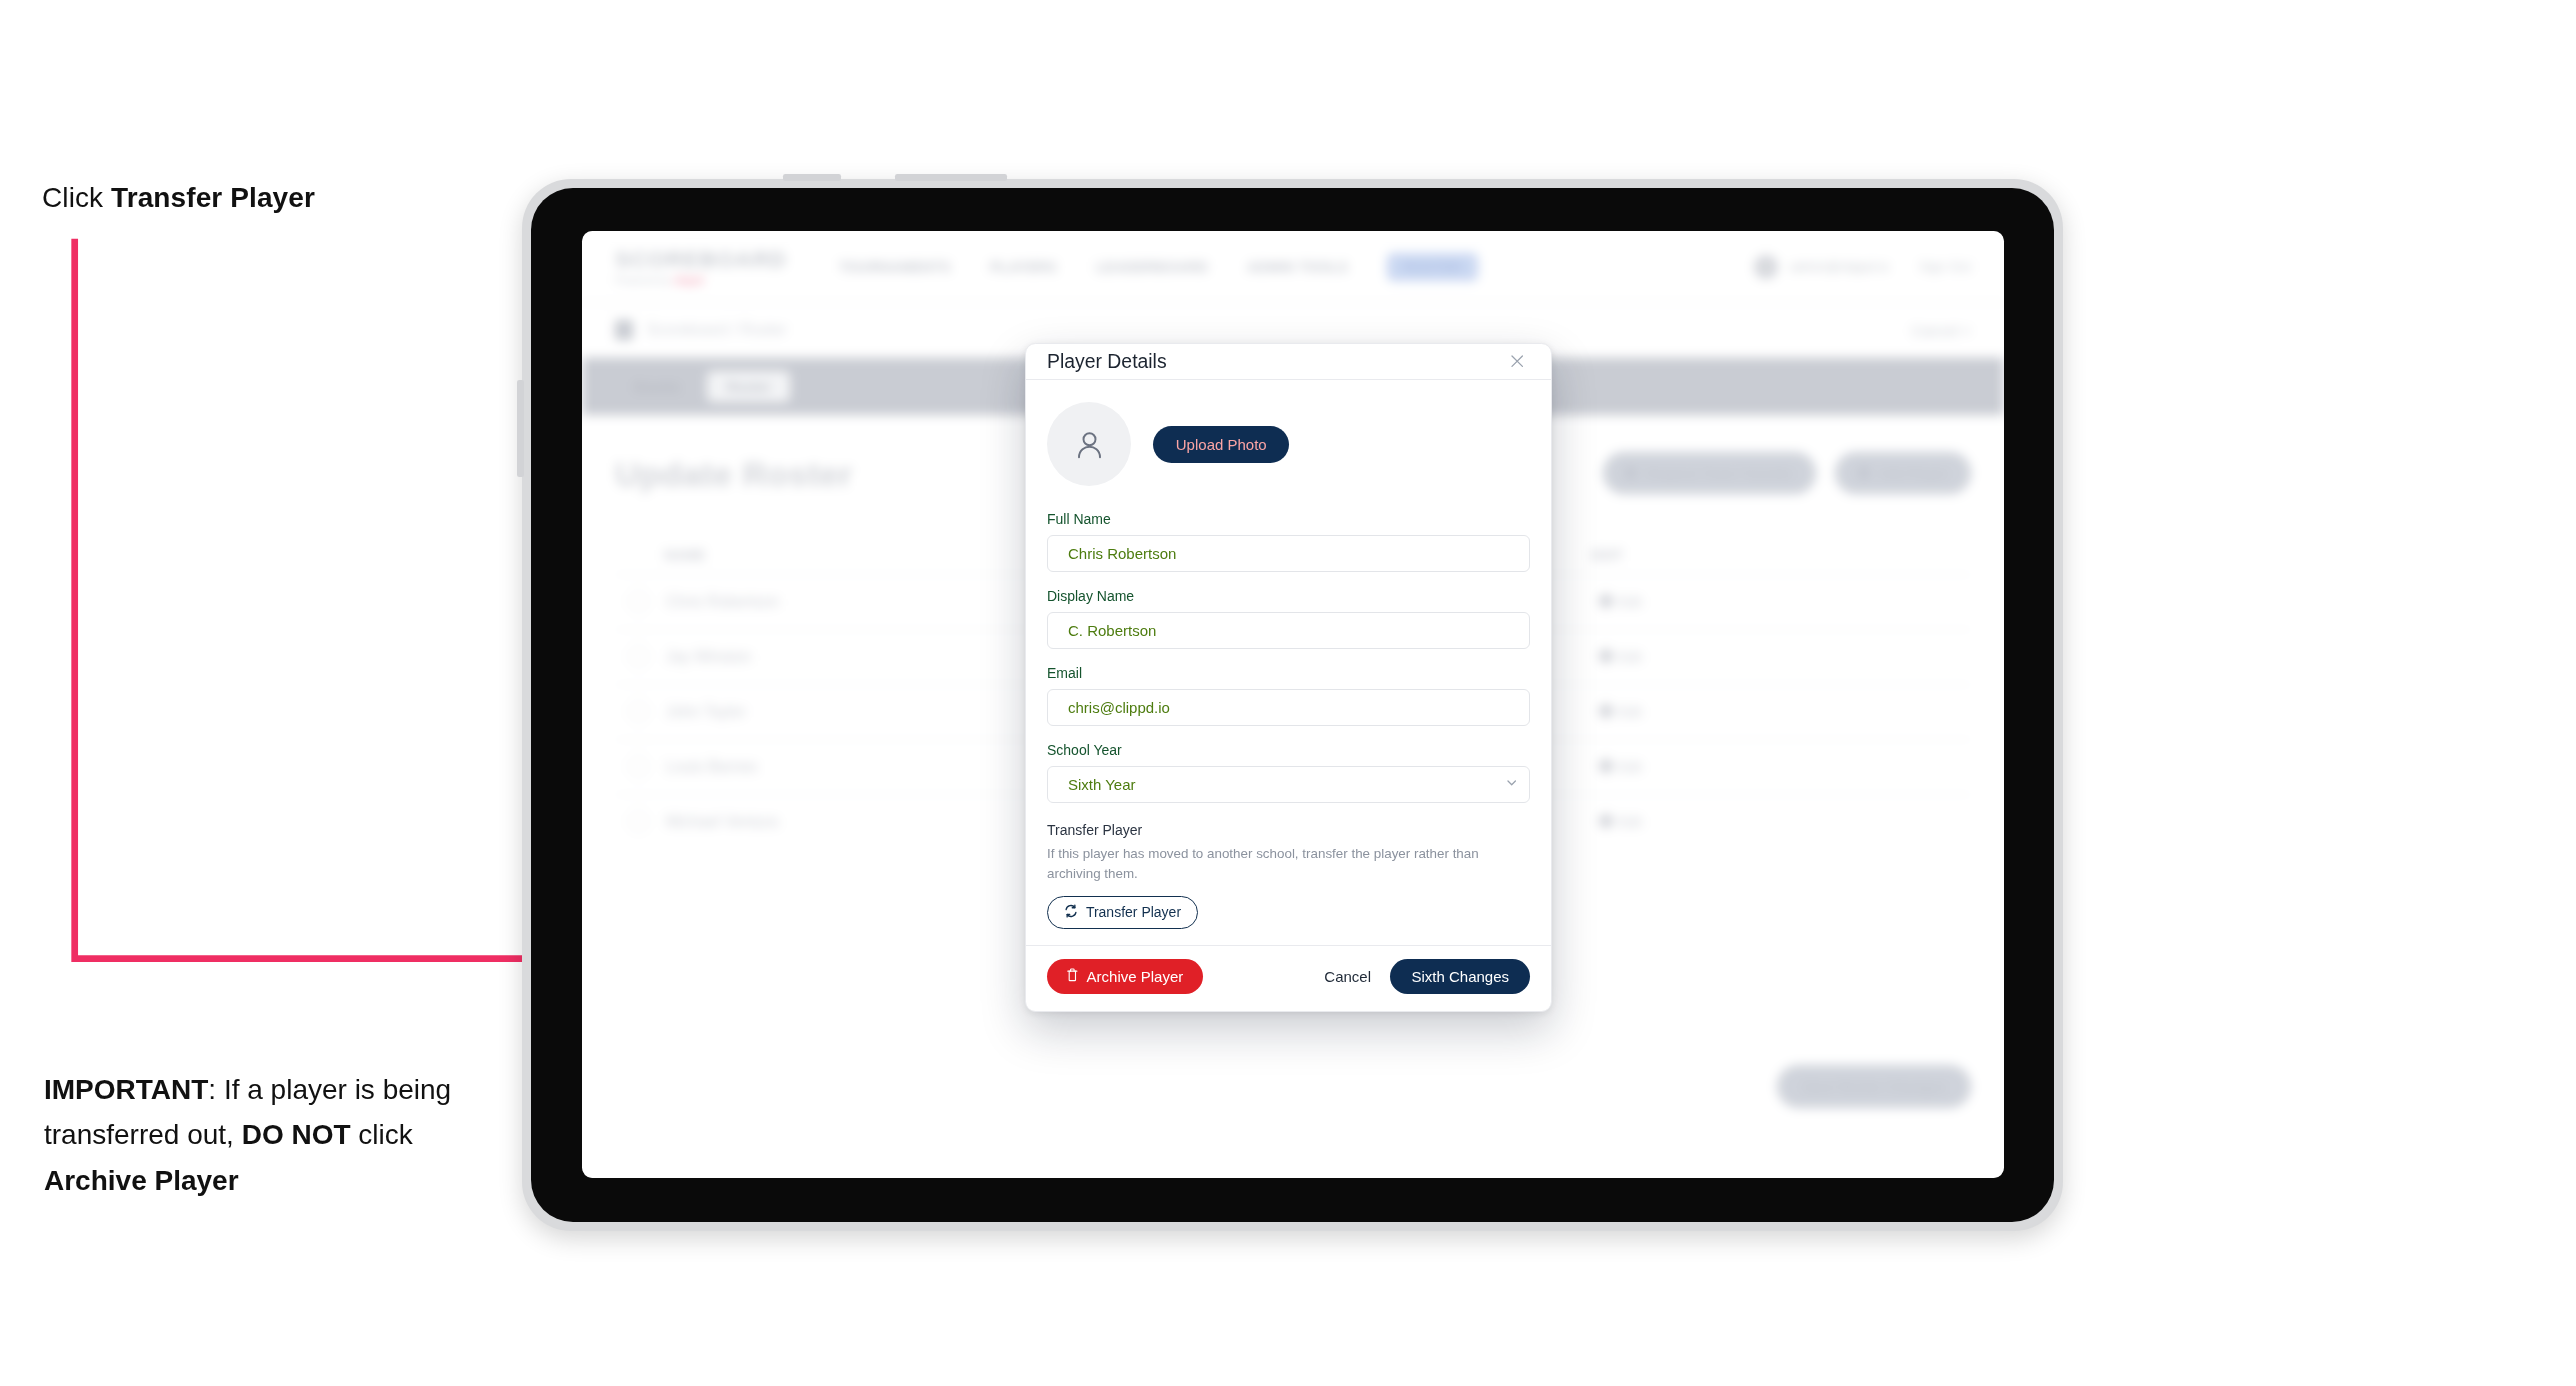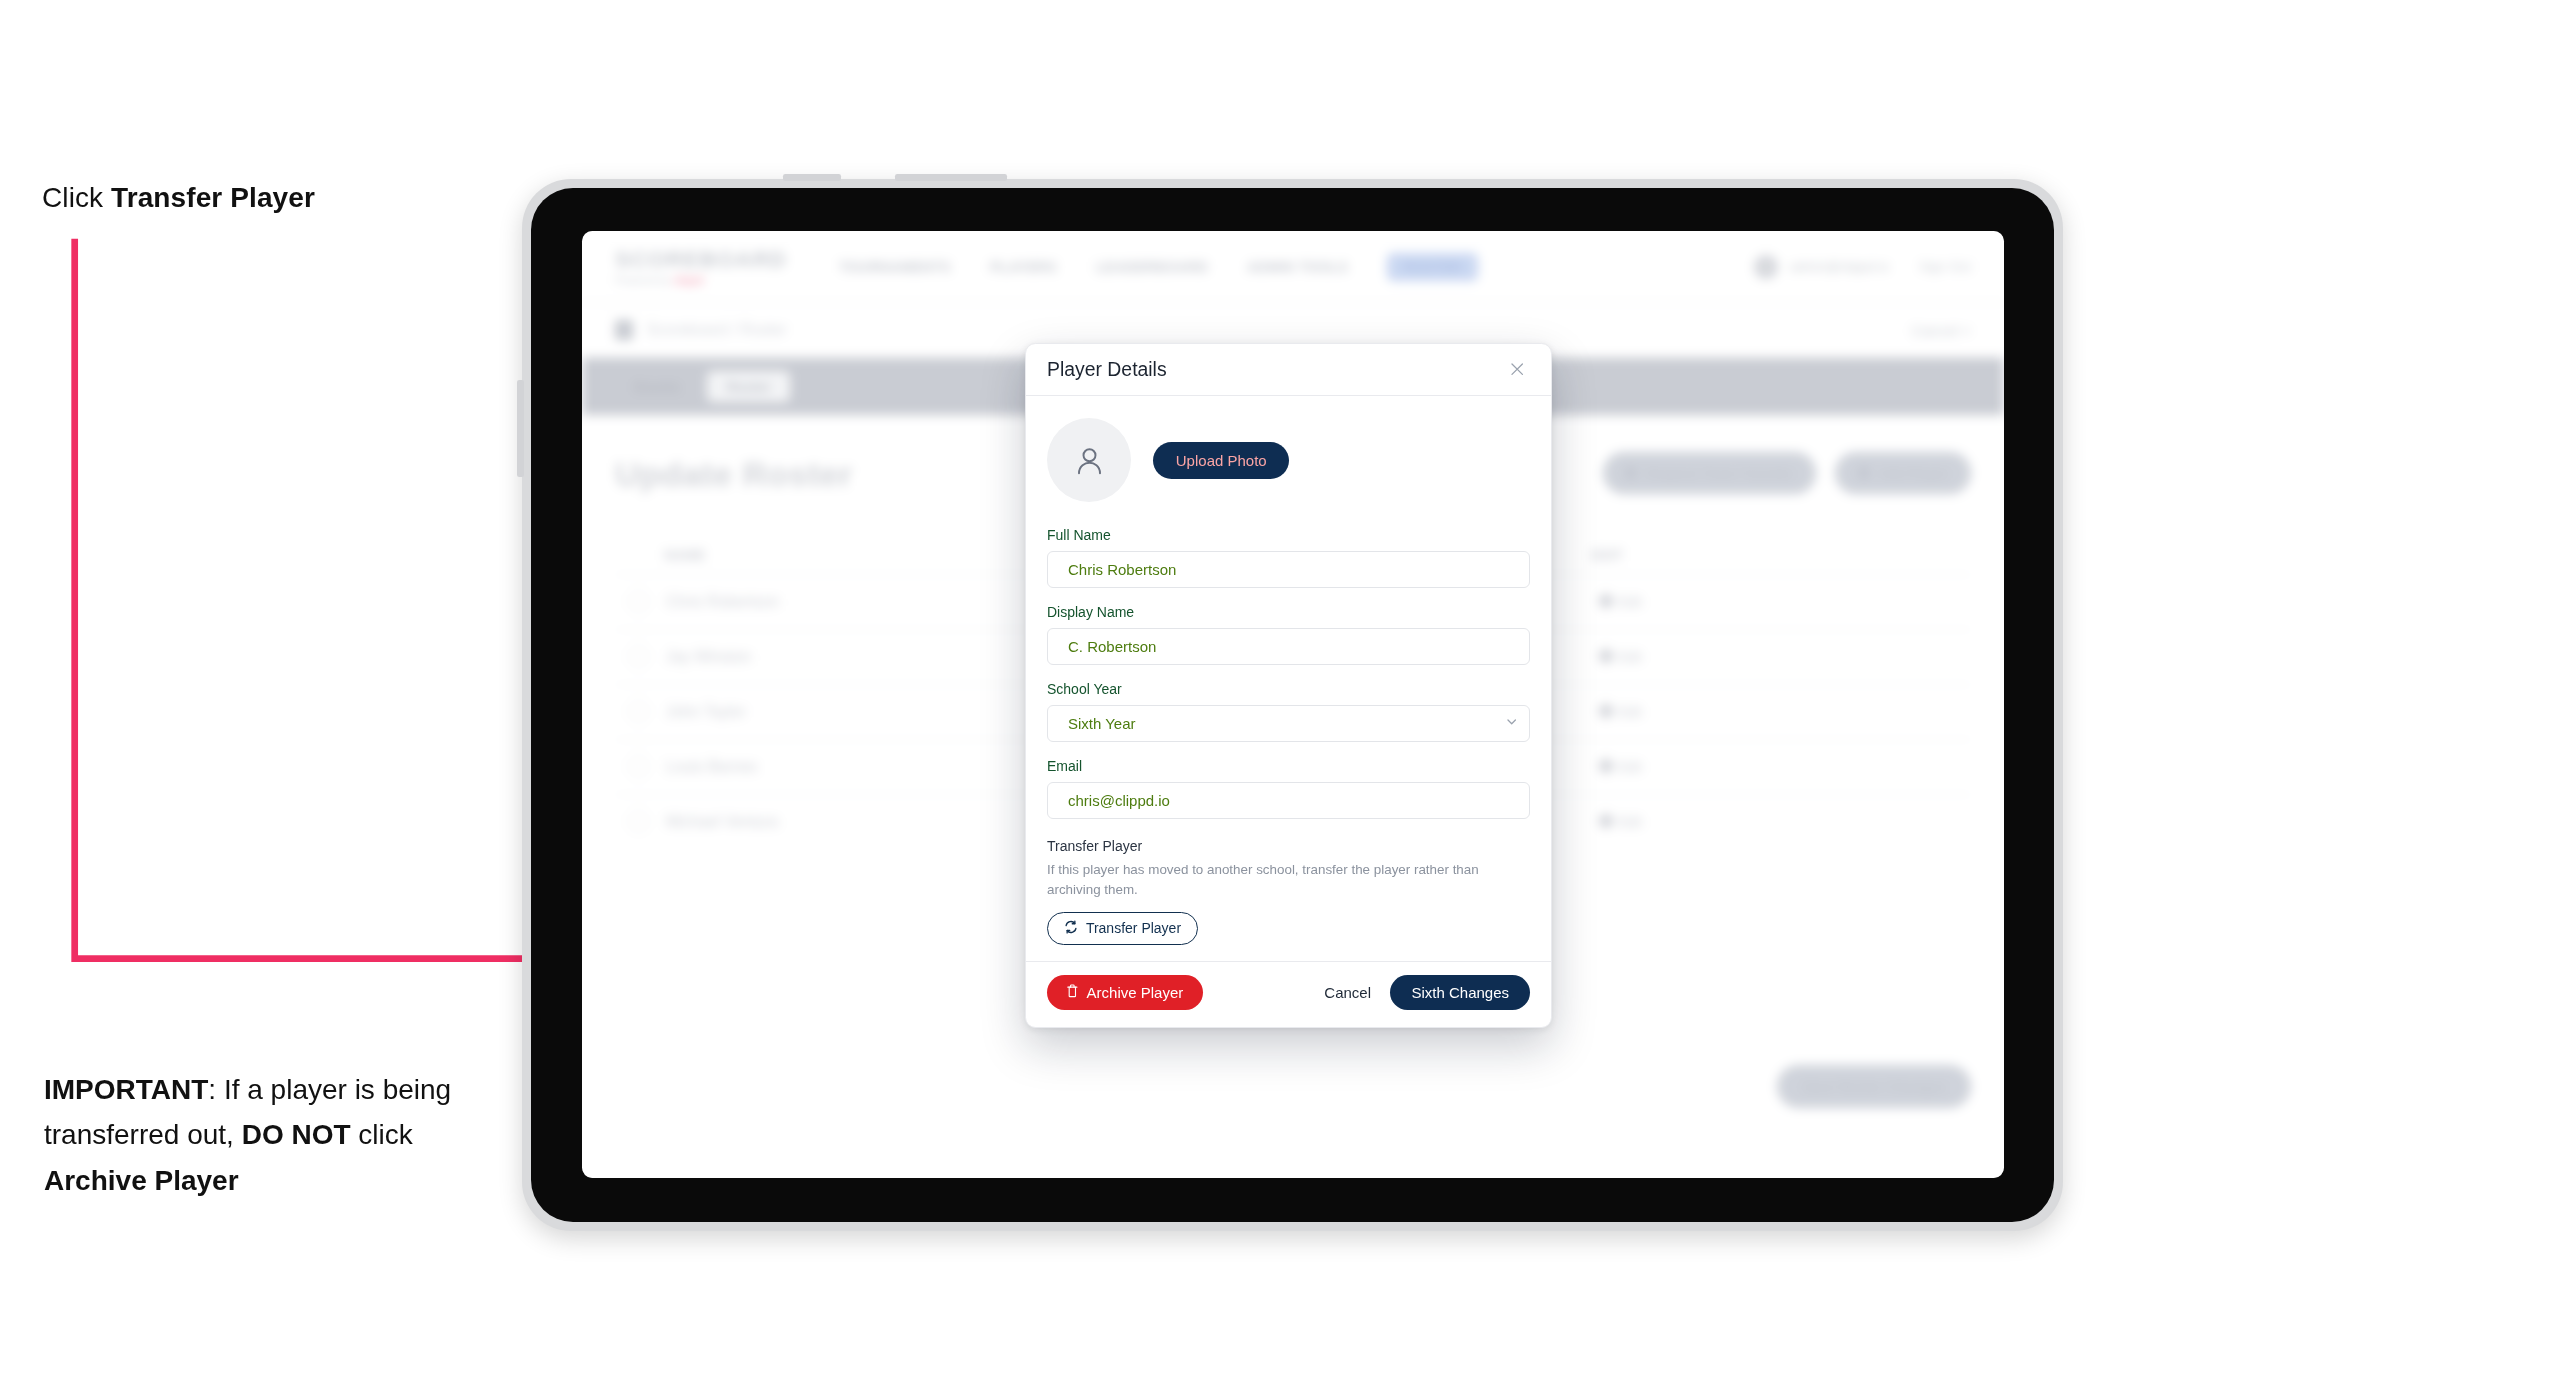--- a/index.html
+++ b/index.html
@@ -138,21 +138,21 @@
     left: 1025px; top: 343px;
     width: 527px;
     background: #fff;
     border-radius: 10.4px;
     box-shadow: 0 18px 45px rgba(15,25,45,.22), 0 1.5px 7.5px rgba(0,0,0,.08);
     border: 0.7px solid #e9eaee;
     overflow: hidden;
     z-index: 20;
   }
   .modal-head {
-    height: 52px; display:flex; align-items:center;
+    height: 36px; display:flex; align-items:center;
     padding: 0 21px; border-bottom: 0.7px solid #e9eaee;
   }
   .modal-title { font-size: 19.4px; color:#1c2430; font-weight:500; }
   .modal-close {
     margin-left:auto; width:25px; height:25px;
     display:flex; align-items:center; justify-content:center;
     color:#9aa2ae; cursor:pointer;
   }
   .modal-body { padding: 22.4px 21px 16.4px; }
 
@@ -362,37 +362,37 @@
       </div>
 
       <div class="field">
         <div class="field-label">Full Name</div>
         <input class="field-input" value="Chris Robertson" style="">
       </div>
 
       <div class="field">
         <div class="field-label">Display Name</div>
         <input class="field-input" value="C. Robertson" style="">
+      </div>
+
+      <div class="field">
+        <div class="field-label">Email</div>
+        <input class="field-input" value="chris@clippd.io" style="">
       </div>
 
       <div class="field">
         <div class="field-label">School Year</div>
         <div class="select-wrap">
           <input class="field-input" readonly="" value="Sixth Year" style="">
           <span class="chev">
             <svg width="13.4" height="13.4" viewBox="0 0 18 18" fill="none" stroke="currentColor" stroke-width="1.7" stroke-linecap="round" stroke-linejoin="round">
               <polyline points="4,7 9,12 14,7"></polyline>
             </svg>
           </span>
         </div>
-      </div>
-
-      <div class="field">
-        <div class="field-label">Email</div>
-        <input class="field-input" value="chris@clippd.io" style="">
       </div>
 
       <div class="transfer-sec">
         <div class="transfer-title">Transfer Player</div>
         <div class="transfer-desc">If this player has moved to another school, transfer the player rather than archiving them.</div>
         <button class="transfer-btn">
           <span>
             <svg width="14" height="14" viewBox="0 0 20 20" fill="none" stroke="currentColor" stroke-width="1.9" stroke-linecap="round" stroke-linejoin="round">
               <path d="M3 8 A7 7 0 0 1 15.5 5"></path>
               <polyline points="15.5,1.5 15.5,5.3 11.8,5.3"></polyline>

